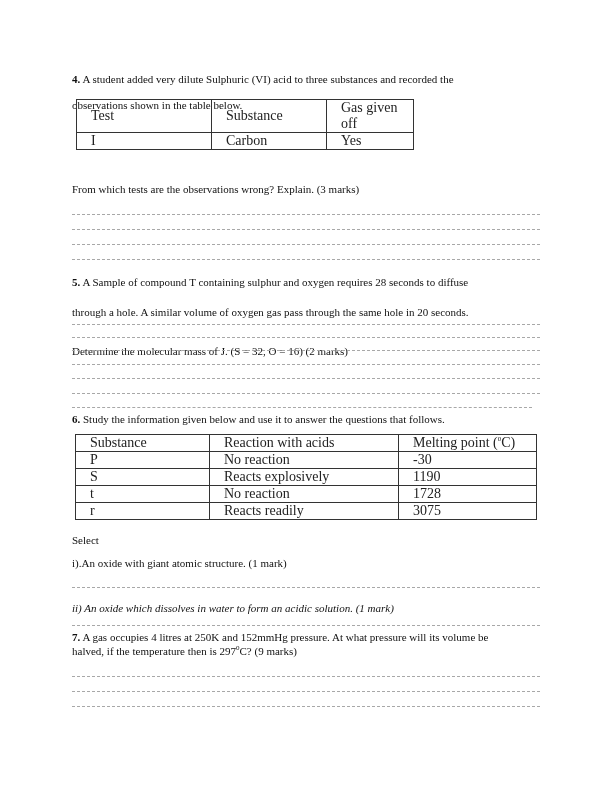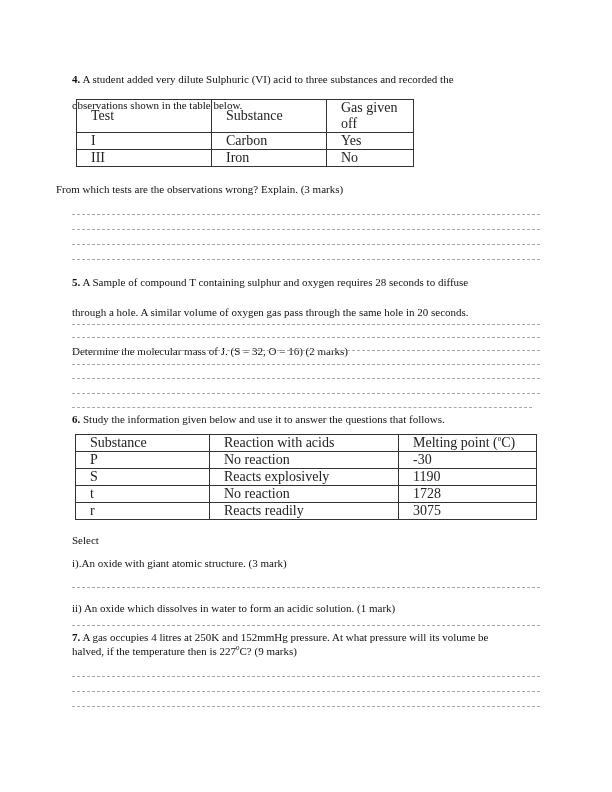--- a/index.html
+++ b/index.html
@@ -37,29 +37,24 @@
       <tr>
     <td style="width:120px;">Test</td>
     <td style="width:100px;">Substance</td>
     <td>Gas given off</td>
   </tr>
   <tr>
     <td>I</td>
     <td>Carbon</td>
     <td>Yes</td>
   </tr>
-  <tr>
-    <td>III</td>
-    <td>Iron</td>
-    <td>No</td>
-  </tr>
 </tbody>
   </table>
 
-<div class="abs txt" style="left:56px; top:182px;">From which tests are the observations wrong? Explain. (3 marks)</div>
+<div class="abs txt" style="left:72px; top:182px;">From which tests are the observations wrong? Explain. (3 marks)</div>
 <div class="dots" style="top:214px;"></div>
 <div class="dots" style="top:229px;"></div>
 <div class="dots" style="top:244px;"></div>
 <div class="dots" style="top:259px;"></div>
 
 <div class="abs txt" style="left:72px; top:275px;">
   <span class="q-num">5.</span><span> A Sample of compound T containing sulphur and oxygen requires 28 seconds to diffuse</span>
 </div>
 <div class="abs txt" style="left:72px; top:288px;margin-top:17px;">through a hole. A similar volume of oxygen gas pass through the same hole in 20 seconds.</div>
 <div class="abs txt" style="left:72px; top:301px;margin-top:43px;">Determine the molecular mass of J. (S = 32, O = 16) (2 marks)</div>
@@ -99,26 +94,26 @@
   </tr>
   <tr>
     <td>r</td>
     <td>Reacts readily</td>
     <td>3075</td>
   </tr>
 </tbody>
   </table>
 
 <div class="abs txt" style="left:72px; top:533px;">Select</div>
-<div class="abs txt" style="left:72px; top:556px;">i).An oxide with giant atomic structure. (3 mark)</div>
+<div class="abs txt" style="left:72px; top:556px;">i).An oxide with giant atomic structure. (1 mark)</div>
 <div class="dots" style="top:587px;"></div>
-<div class="abs txt" style="left:72px; top:601px;">ii) An oxide which dissolves in water to form an acidic solution. (1 mark)</div>
+<div class="abs txt" style="left:72px; top:601px;font-style:italic;">ii) An oxide which dissolves in water to form an acidic solution. (1 mark)</div>
 <div class="dots" style="top:625px;"></div>
 
 <div class="abs txt" style="left:72px; top:630px;">
   <span class="q-num">7.</span><span> A gas occupies 4 litres at 250K and 152mmHg pressure. At what pressure will its volume be</span>
 </div>
 <div class="abs txt" style="left:72px; top:644px;">
-  <span>halved, if the temperature then is 227</span><sup>0</sup><span>C? (9 marks)</span>
+  <span>halved, if the temperature then is 297</span><sup>0</sup><span>C? (9 marks)</span>
 </div>
 <div class="dots" style="top:676px;"></div>
 <div class="dots" style="top:691px;"></div>
 <div class="dots" style="top:706px;"></div>
 
 </body></html>

